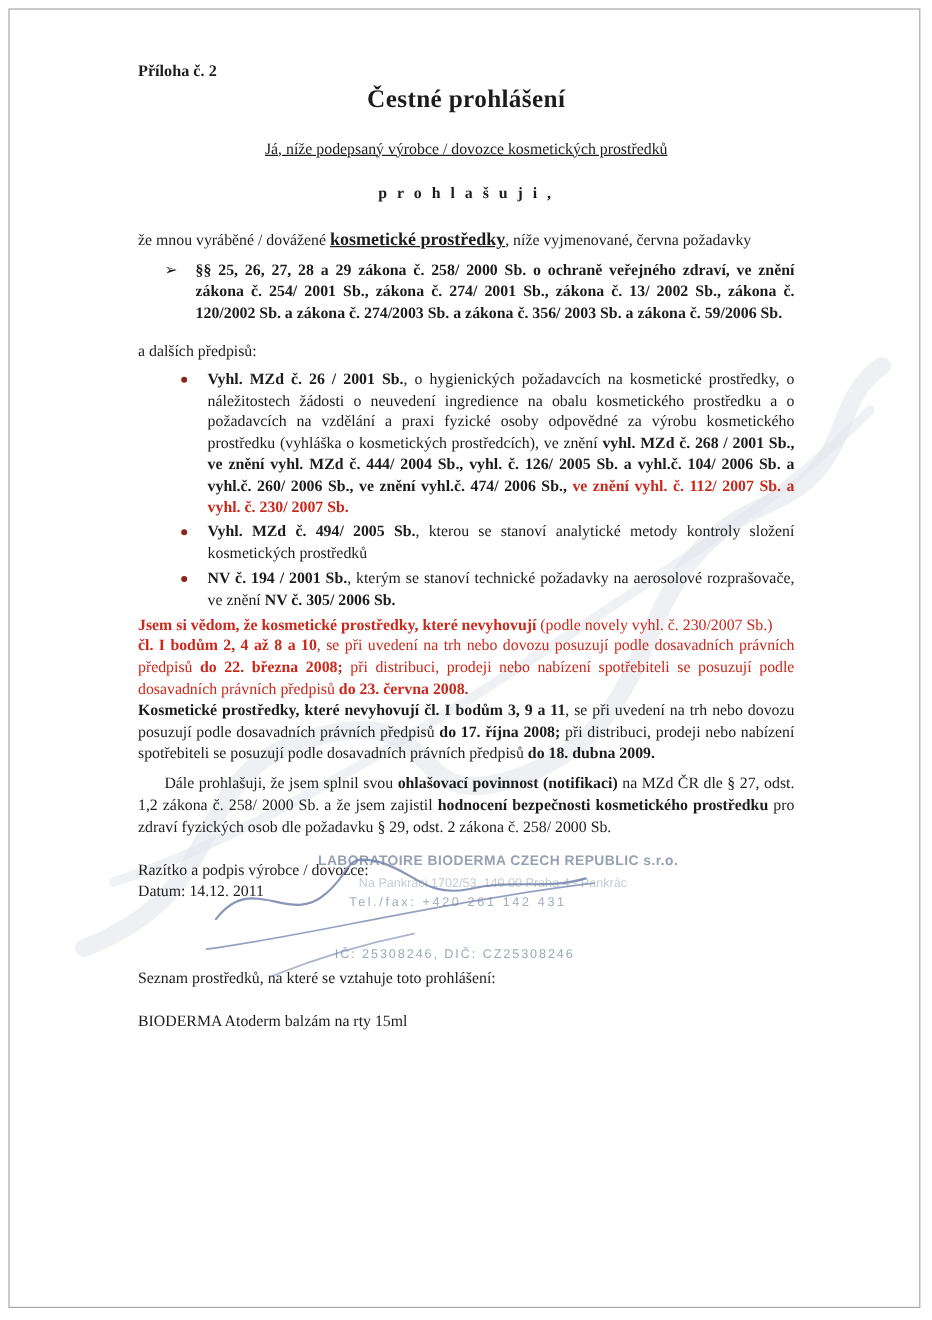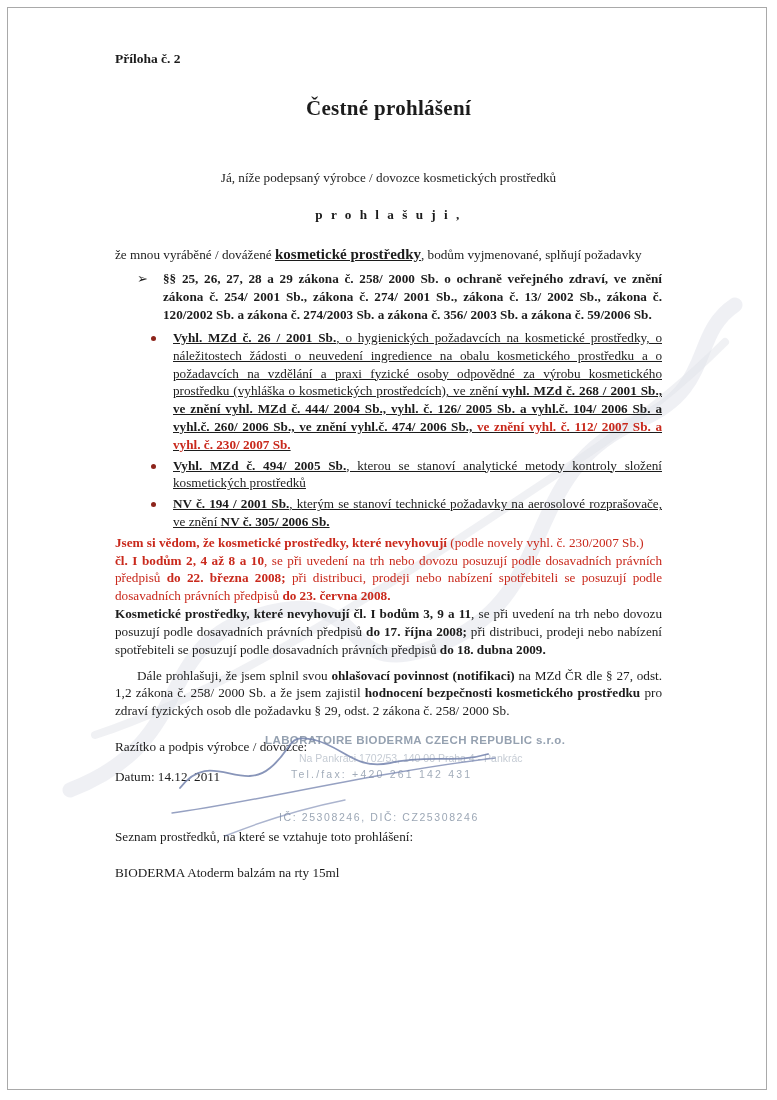--- a/index.html
+++ b/index.html
@@ -26,47 +26,47 @@
     position:absolute;left:0;top:0;width:777px;height:1100px;
     pointer-events:none;
   }
   .content{
     position:absolute;left:115px;right:115px;top:50px;
     font-size:13.2px;line-height:1.35;
   }
   .attachment{font-weight:bold;font-size:13.5px;}
   .title{
     text-align:center;font-size:21px;font-weight:bold;
-    margin-top:26px;letter-spacing:.3px;
+    letter-spacing:.3px;
   }
   .center{text-align:center;}
-  .intro{margin-top:46px;}
+  .intro{margin-top:18px;text-decoration:underline;}
   .declare{margin-top:20px;font-weight:bold;letter-spacing:2.5px;}
   .p-products{margin-top:20px;}
   .arrow-item{margin-top:6px;position:relative;padding-left:48px;}
   .arrow-glyph{position:absolute;left:22px;top:0;font-size:13px;}
   .arrow-text{text-align:justify;}
   .further{margin-top:14px;}
-  .bullets{margin-top:5px;text-decoration:underline;}
+  .bullets{margin-top:5px;}
   .bullet-item{position:relative;padding-left:58px;margin-bottom:3px;text-align:justify;}
   .dot{
     position:absolute;left:36px;top:7px;width:5px;height:5px;
     border-radius:50%;background:#8d241b;
   }
   .p-aware{margin-top:2px;text-align:justify;}
   .p-red{text-align:justify;}
   .p-black{text-align:justify;}
   .p-notify{margin-top:8px;text-align:justify;text-indent:22px;}
   .seg-b{font-weight:bold;}
   .seg-r{color:var(--red);}
   .seg-u{text-decoration:underline;}
   .seg-big{font-size:15px;}
   .stamp-area{margin-top:18px;position:relative;height:56px;}
   .stamp-label{display:inline-block;}
-  .date-line{margin-top:12px;}
+  .date-line{margin-top:0;}
   .stamp{
     position:absolute;left:150px;top:-6px;width:400px;
     color:var(--stamp);
     font-family:"Liberation Sans", sans-serif;
     font-size:10.5px;line-height:1.55;
   }
   .stamp-line1{font-size:11.5px;font-weight:bold;letter-spacing:.4px;opacity:.9;}
   .stamp-line2{padding-left:34px;opacity:.5;}
   .stamp-line3{padding-left:26px;letter-spacing:2.2px;opacity:.8;}
   .stamp-line4{padding-left:14px;letter-spacing:1.6px;opacity:.85;margin-top:27px;}
@@ -91,27 +91,28 @@
   <div class="content">
 
     <div class="attachment">Příloha č. 2</div>
 
     <div class="title">Čestné prohlášení</div>
 
     <div class="center intro">Já, níže podepsaný výrobce / dovozce kosmetických prostředků</div>
 
     <div class="center declare">p r o h l a š u j i ,</div>
 
-    <div class="p-products"><span>že mnou vyráběné / dovážené </span><span class="seg-b seg-u seg-big">kosmetické prostředky</span><span>,  bodům vyjmenované, splňují požadavky</span></div>
+    <div class="p-products"><span>že mnou vyráběné / dovážené </span><span class="seg-b seg-u seg-big">kosmetické prostředky</span><span>,  níže vyjmenované, června požadavky</span></div>
 
     <div class="arrow-item">
       <span class="arrow-glyph">➢</span>
       <div class="arrow-text"><span class="seg-b">§§ 25, 26, 27, 28 a 29 zákona č. 258/ 2000 Sb. o ochraně veřejného zdraví, ve znění zákona č. 254/ 2001 Sb., zákona č. 274/ 2001 Sb., zákona č. 13/ 2002 Sb., zákona č. 120/2002 Sb. a zákona č. 274/2003 Sb. a zákona č. 356/ 2003 Sb. a zákona č. 59/2006 Sb.</span></div>
     </div>
 
+    <div class="further">a dalších předpisů:</div>
 
     <div class="bullets">
       <div class="bullet-item">
         <span class="dot"></span>
         <span><span class="seg-b">Vyhl. MZd č. 26 / 2001 Sb.</span><span>, o hygienických požadavcích na kosmetické prostředky, o náležitostech žádosti o neuvedení ingredience na obalu kosmetického prostředku a o požadavcích na vzdělání a praxi fyzické osoby odpovědné za výrobu kosmetického prostředku (vyhláška o kosmetických prostředcích), ve znění </span><span class="seg-b">vyhl. MZd č. 268 / 2001 Sb., ve znění  vyhl. MZd č. 444/ 2004 Sb., vyhl. č. 126/ 2005 Sb. a vyhl.č. 104/ 2006 Sb. a vyhl.č. 260/ 2006 Sb., ve znění vyhl.č. 474/ 2006 Sb., </span><span class="seg-b seg-r">ve znění vyhl. č. 112/ 2007 Sb. a vyhl. č. 230/ 2007 Sb.</span></span>
       </div>
       <div class="bullet-item">
         <span class="dot"></span>
         <span><span class="seg-b">Vyhl. MZd č. 494/ 2005 Sb.</span><span>, kterou se stanoví analytické metody kontroly složení kosmetických prostředků</span></span>
       </div>

